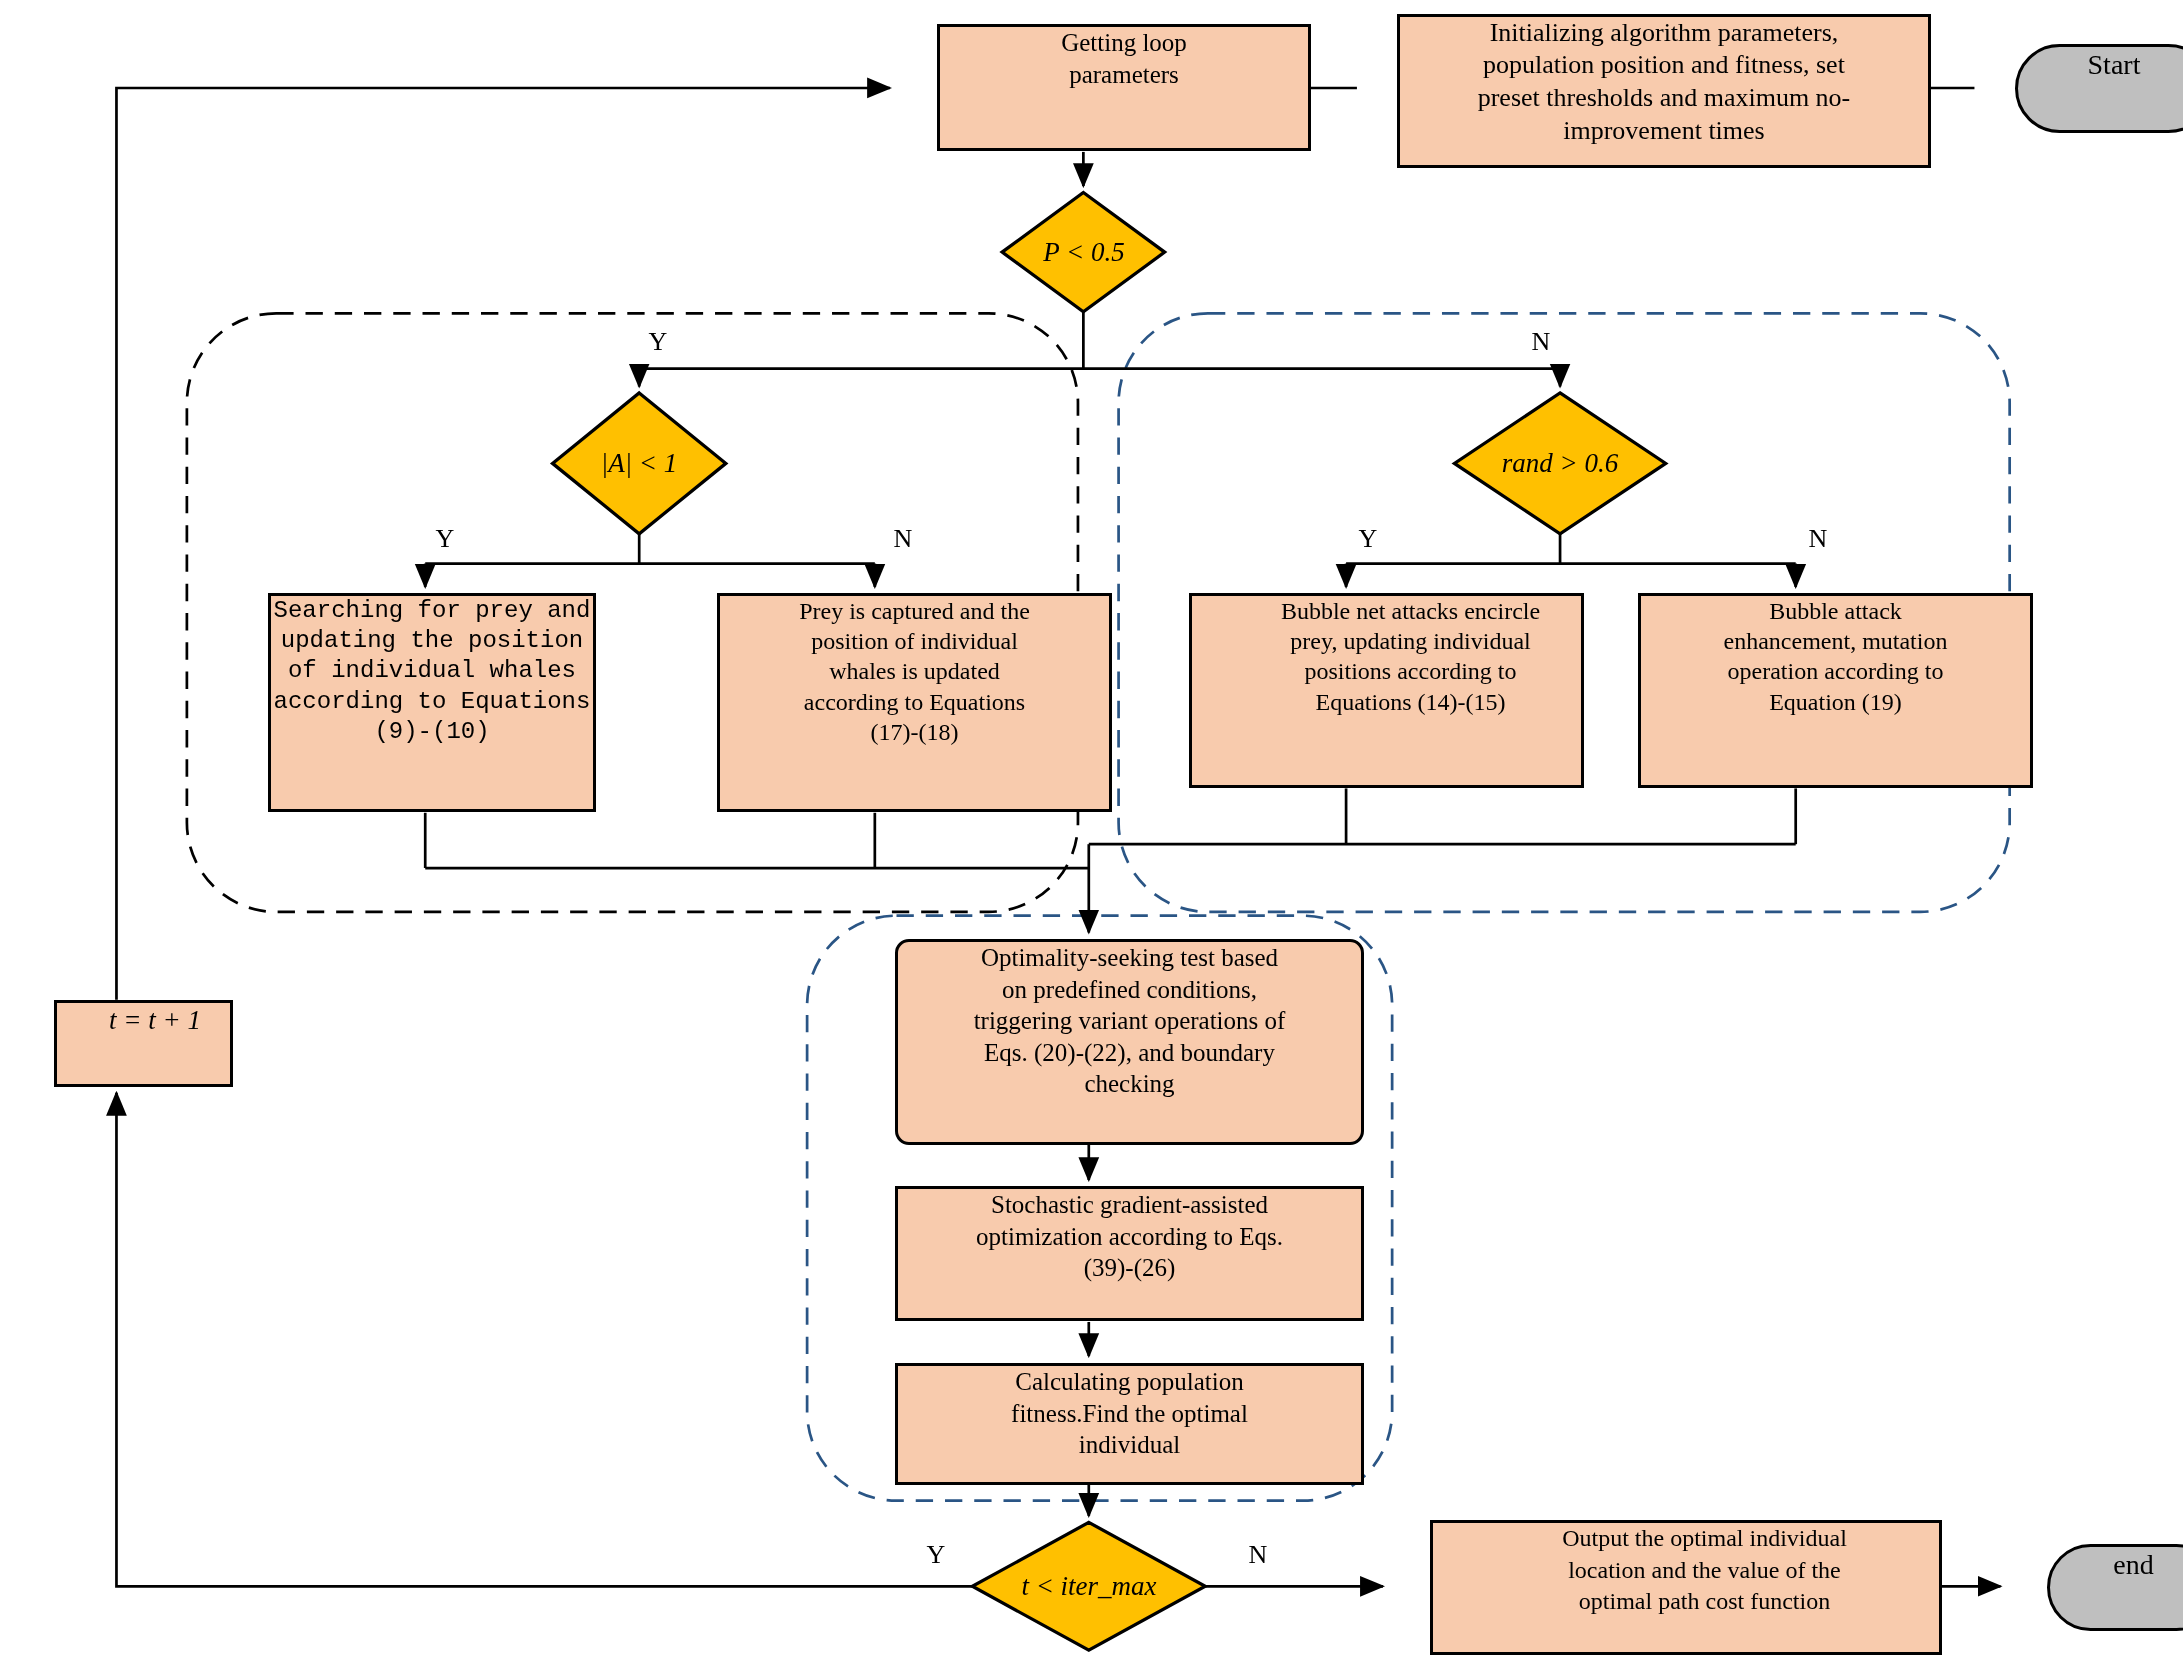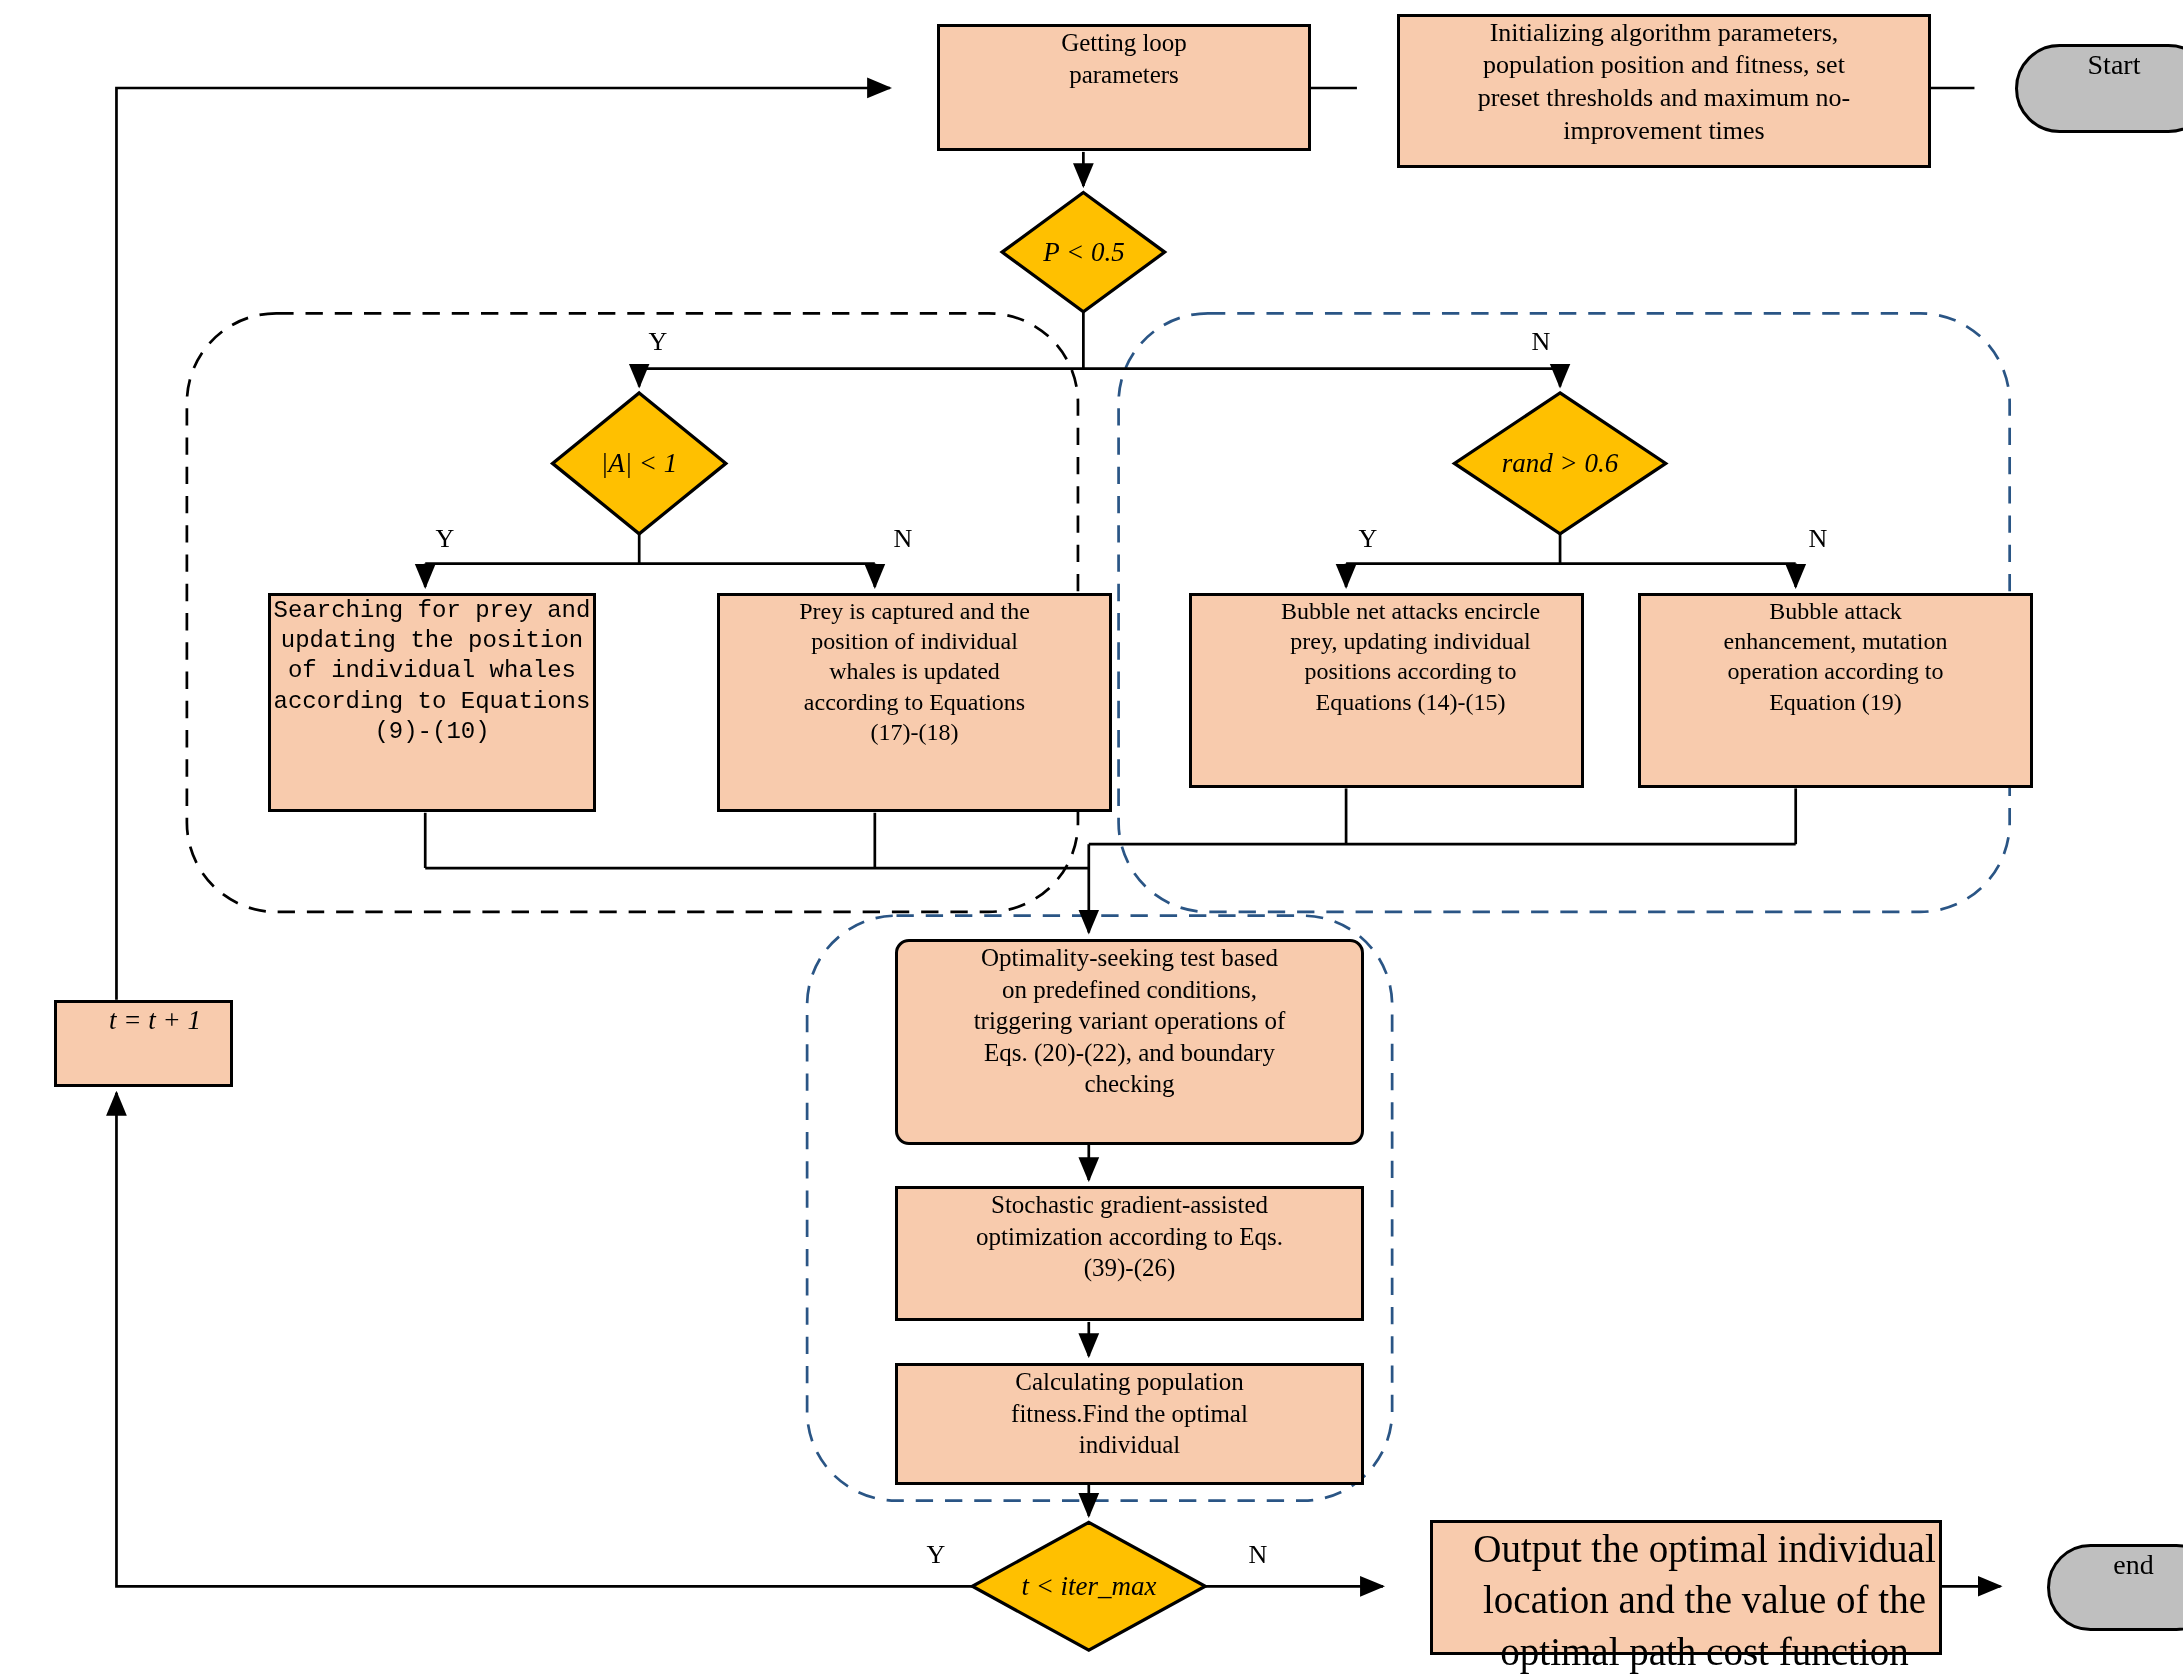--- a/index.html
+++ b/index.html
@@ -25,21 +25,21 @@
     text-align:center;
     box-sizing:border-box;
     background:var(--process-fill);
     border:3.8px solid var(--line);
     margin-left:40px;
   }
   .node .label{white-space:pre-line;line-height:1.26;}
   .process{font-size:25px;}
   .process-sm{font-size:24px;}
   .init{font-size:26px;line-height:1.28;}
-  .output{font-size:39px;padding-left:37px;}
+  .output{font-size:24px;padding-left:37px;}
   .output .label{line-height:1.32;}
   .terminal{
     background:var(--terminal-fill);
     border:3.8px solid var(--line);
     border-radius:47px;
     font-size:28px;
   }
   .t-inc{font-size:27px;font-style:italic;}
   .diamond-label{
     position:absolute;

